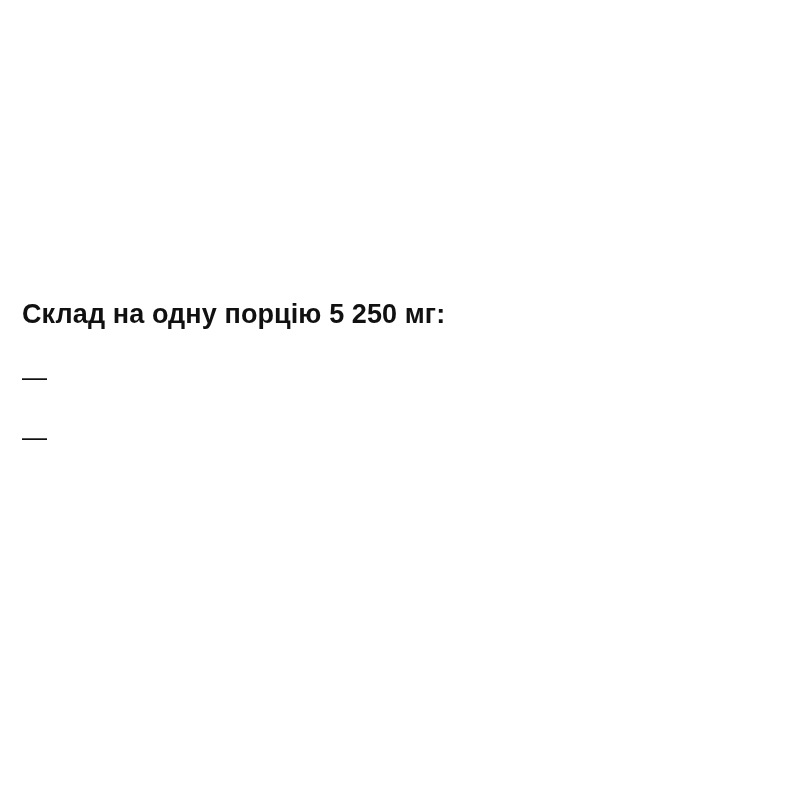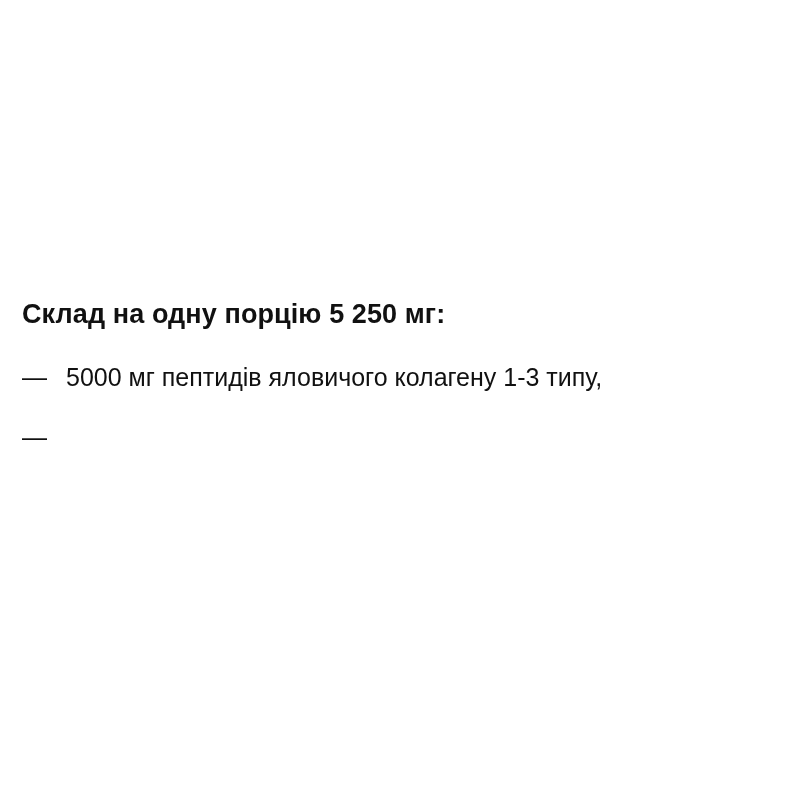--- a/index.html
+++ b/index.html
@@ -67,21 +67,20 @@
 <body>
 
 <div class="page">
   <div class="content">
 
     <h1 class="heading">Склад на одну порцію 5 250 мг:</h1>
 
     <ul class="ingredient-list">
       <li class="ingredient-item">
         <span class="dash">—</span>
-        <span class="ingredient-text">5000 мг пептидів яловичого колагену 1-3 типу,</span>
       </li>
       <li class="ingredient-item">
         <span class="dash">—</span>
       </li>
     </ul>
 
   </div>
 </div>
 
 </body></html>

